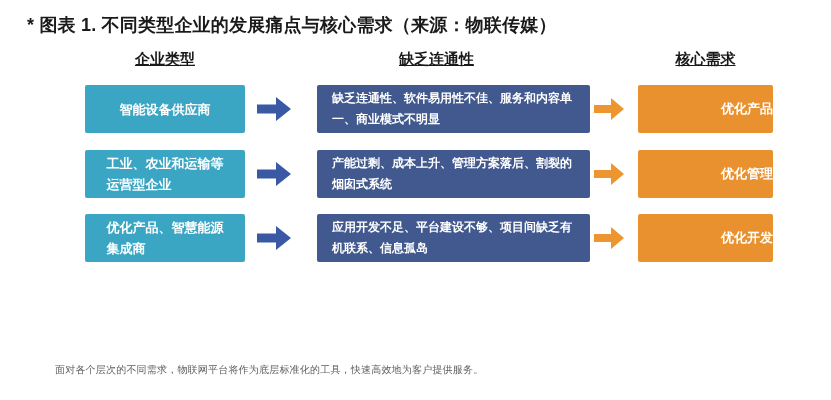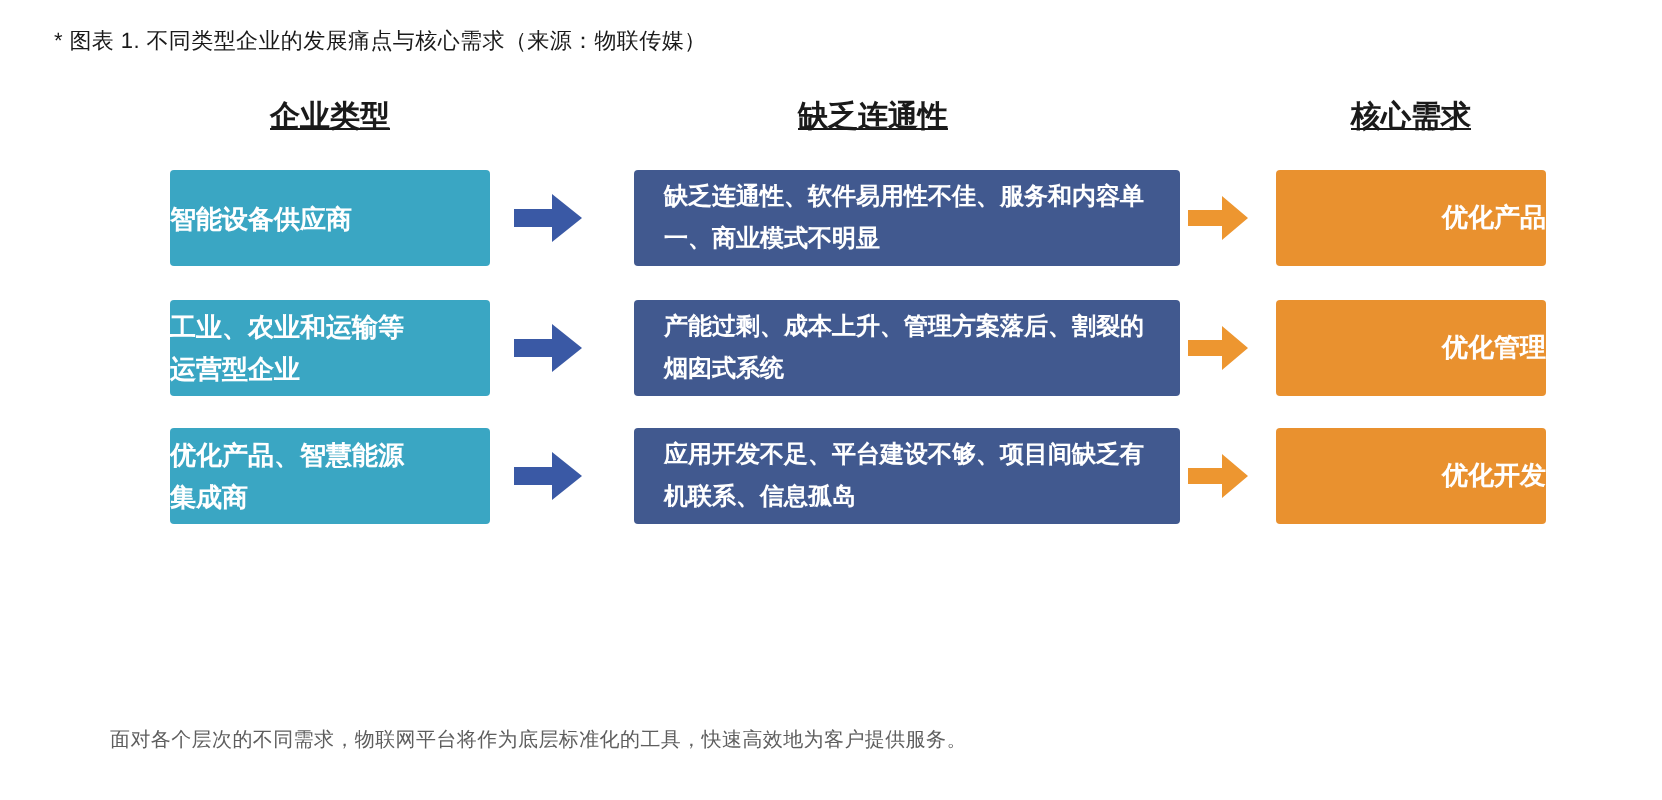--- a/index.html
+++ b/index.html
@@ -1,21 +1,21 @@
 <!DOCTYPE html>
 <html style="--teal: #3AA6C3; --navy: #41598F; --orange: #E9912F; --arrow-blue: #3A59A5; --arrow-orange: #ED9630; --title-text: #1A1A1A; --footer-text: #5E5E5E; --box-text: #FFFFFF;"><head>
 <meta charset="utf-8">
 <style>
   html,body{margin:0;padding:0;background:#ffffff;}
   body{width:831px;height:400px;font-family:"Liberation Sans","DejaVu Sans",sans-serif;}
   .canvas{position:relative;width:831px;height:400px;background:#ffffff;overflow:hidden;}
 
   .title{
     position:absolute;left:27px;top:13px;
-    font-size:11px;font-weight:normal;color:var(--title-text);
+    font-size:18px;font-weight:bold;color:var(--title-text);
     letter-spacing:.2px;white-space:nowrap;
   }
 
   .col-header{
     position:absolute;top:49px;height:20px;
     font-size:15px;font-weight:bold;color:var(--title-text);
     text-align:center;line-height:20px;text-decoration:underline;
   }
   .col-header.h1{left:85px;width:160px;}
   .col-header.h2{left:300px;width:273px;}
@@ -23,21 +23,21 @@
 
   .row{position:absolute;left:0;width:831px;height:48px;}
 
   .box{
     position:absolute;top:0;height:48px;
     display:flex;align-items:center;box-sizing:border-box;
     color:var(--box-text);font-weight:bold;border-radius:2px;
   }
   .box.teal{
     left:85px;width:160px;background:var(--teal);
-    justify-content:flex-start;font-size:13px;line-height:21px;
+    justify-content:center;font-size:13px;line-height:21px;
   }
   .box.teal .inner{white-space:pre-line;text-align:left;}
   .box.navy{
     left:317px;width:273px;background:var(--navy);
     padding:0 15px;font-size:12px;line-height:21px;
     text-align:left;word-break:break-all;
   }
   .box.need{
     left:638px;width:135px;background:var(--orange);
     justify-content:flex-end;font-size:13px;

